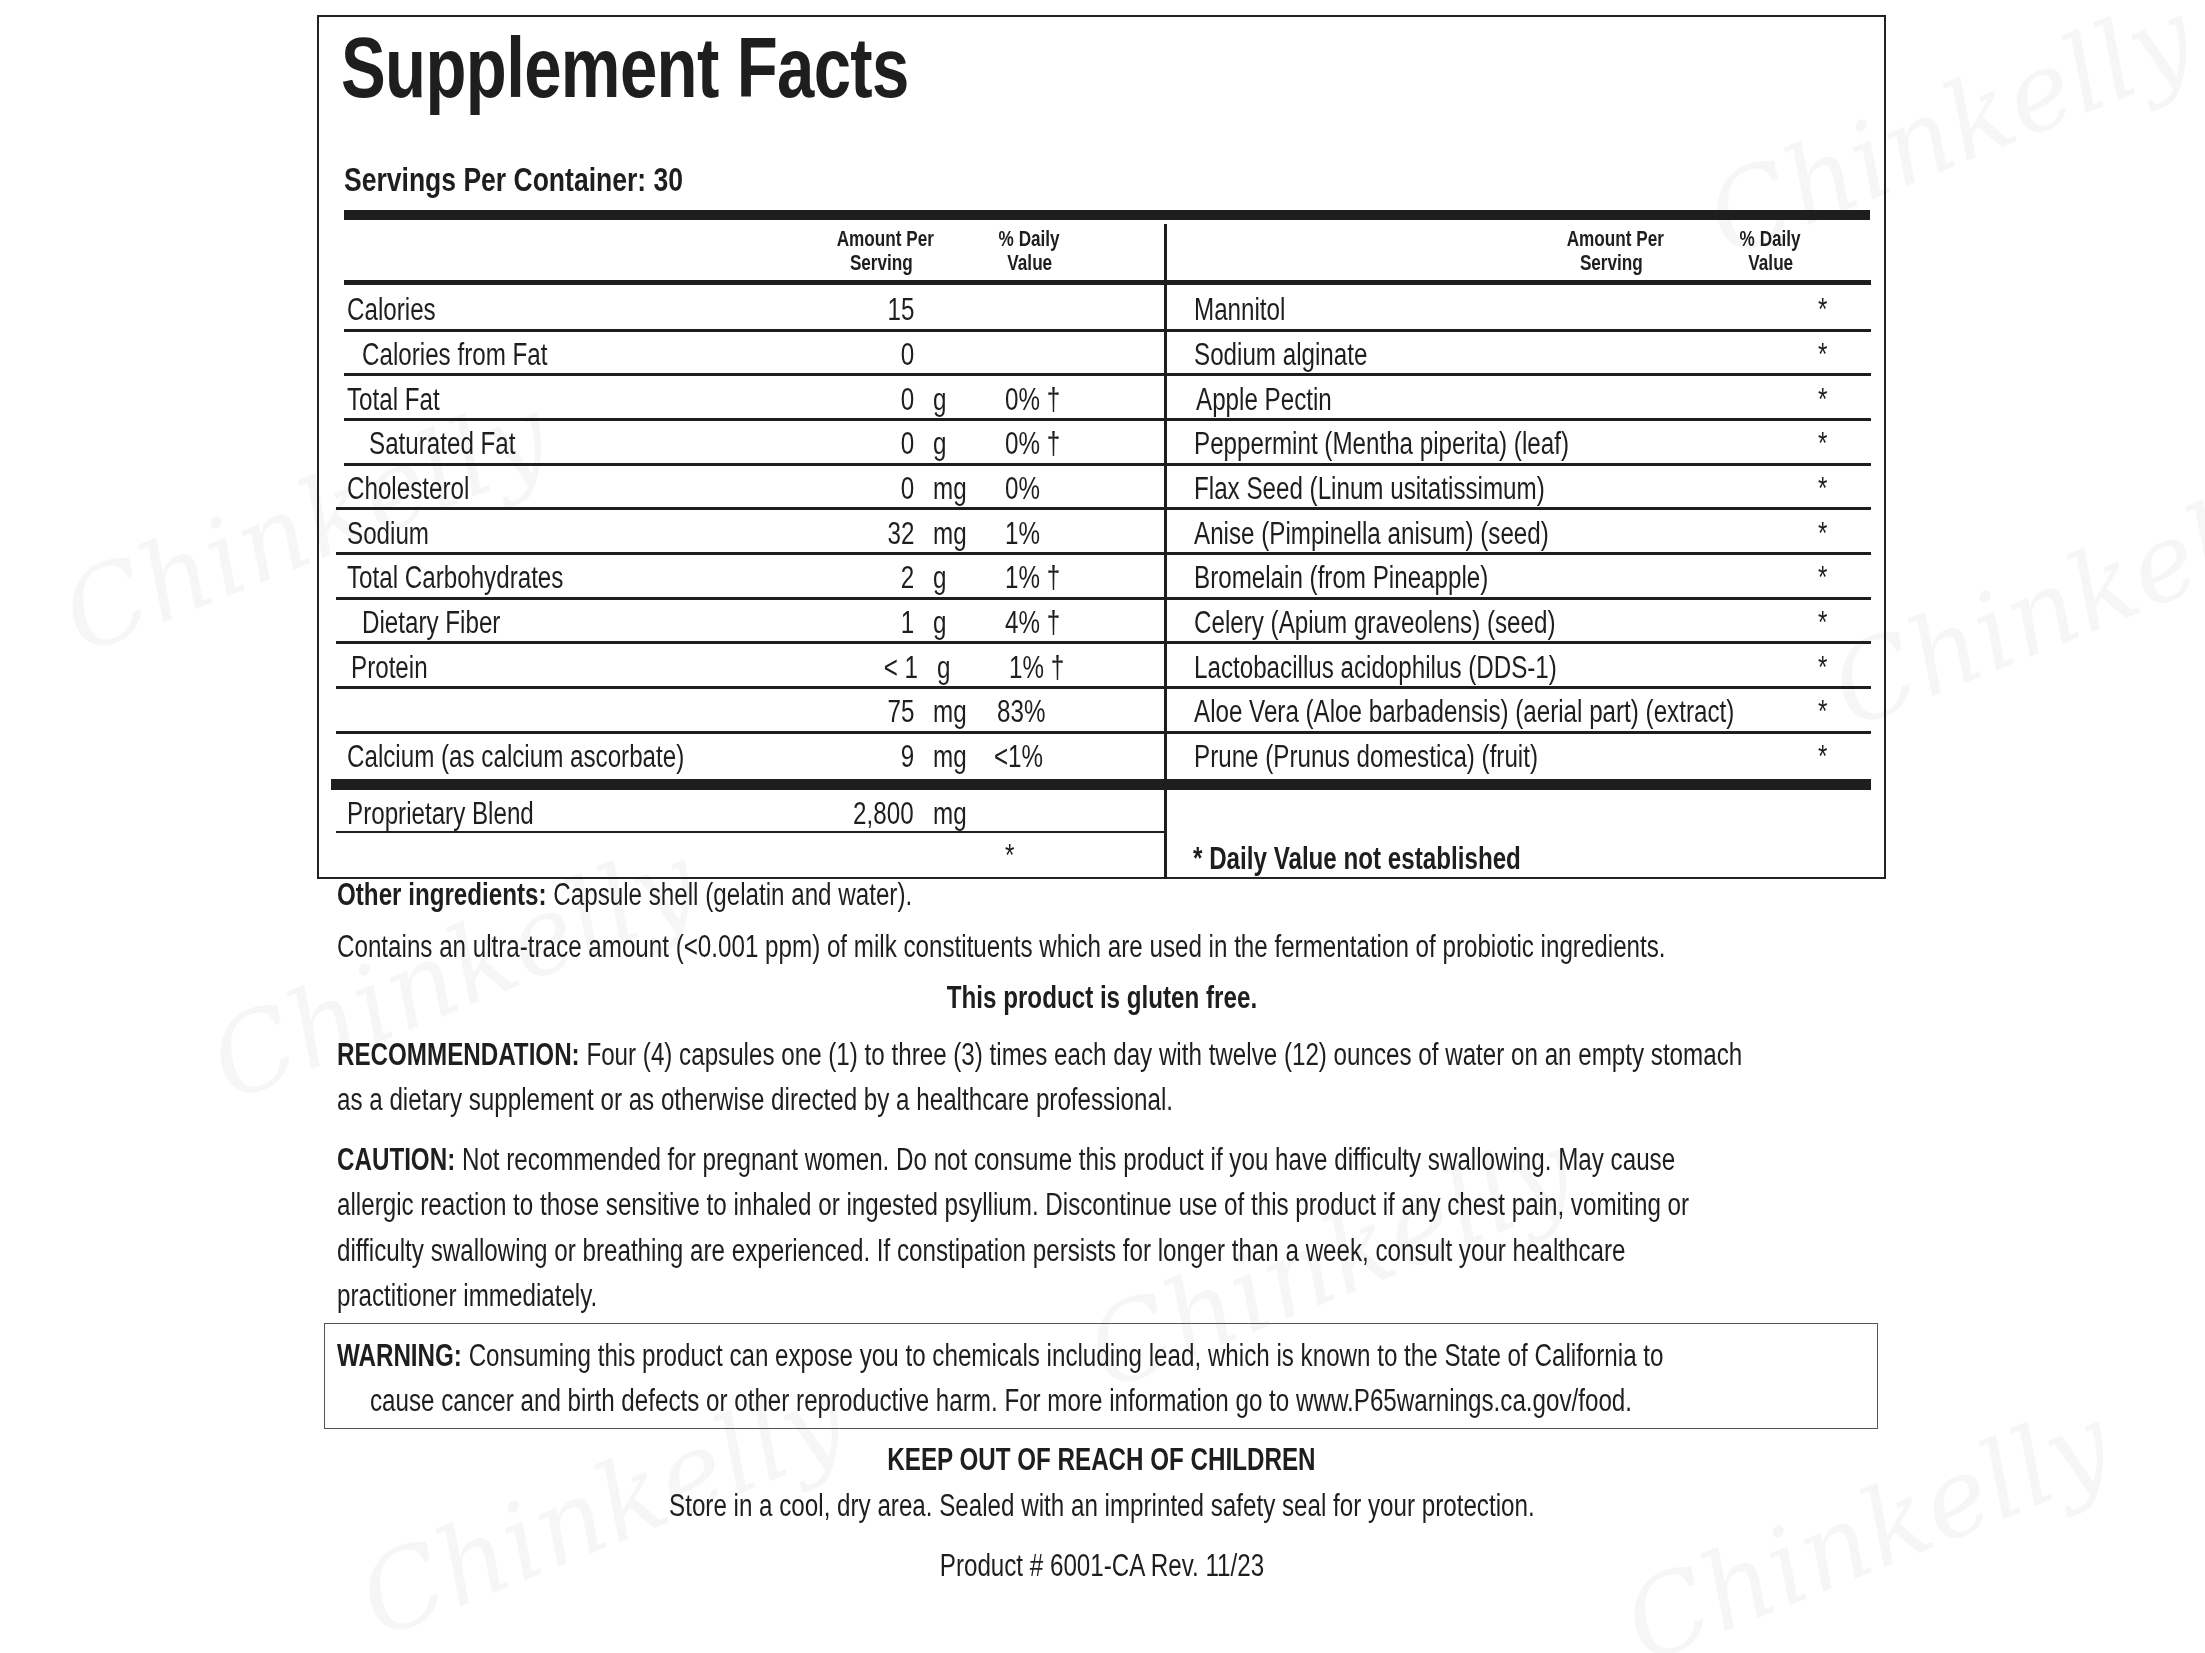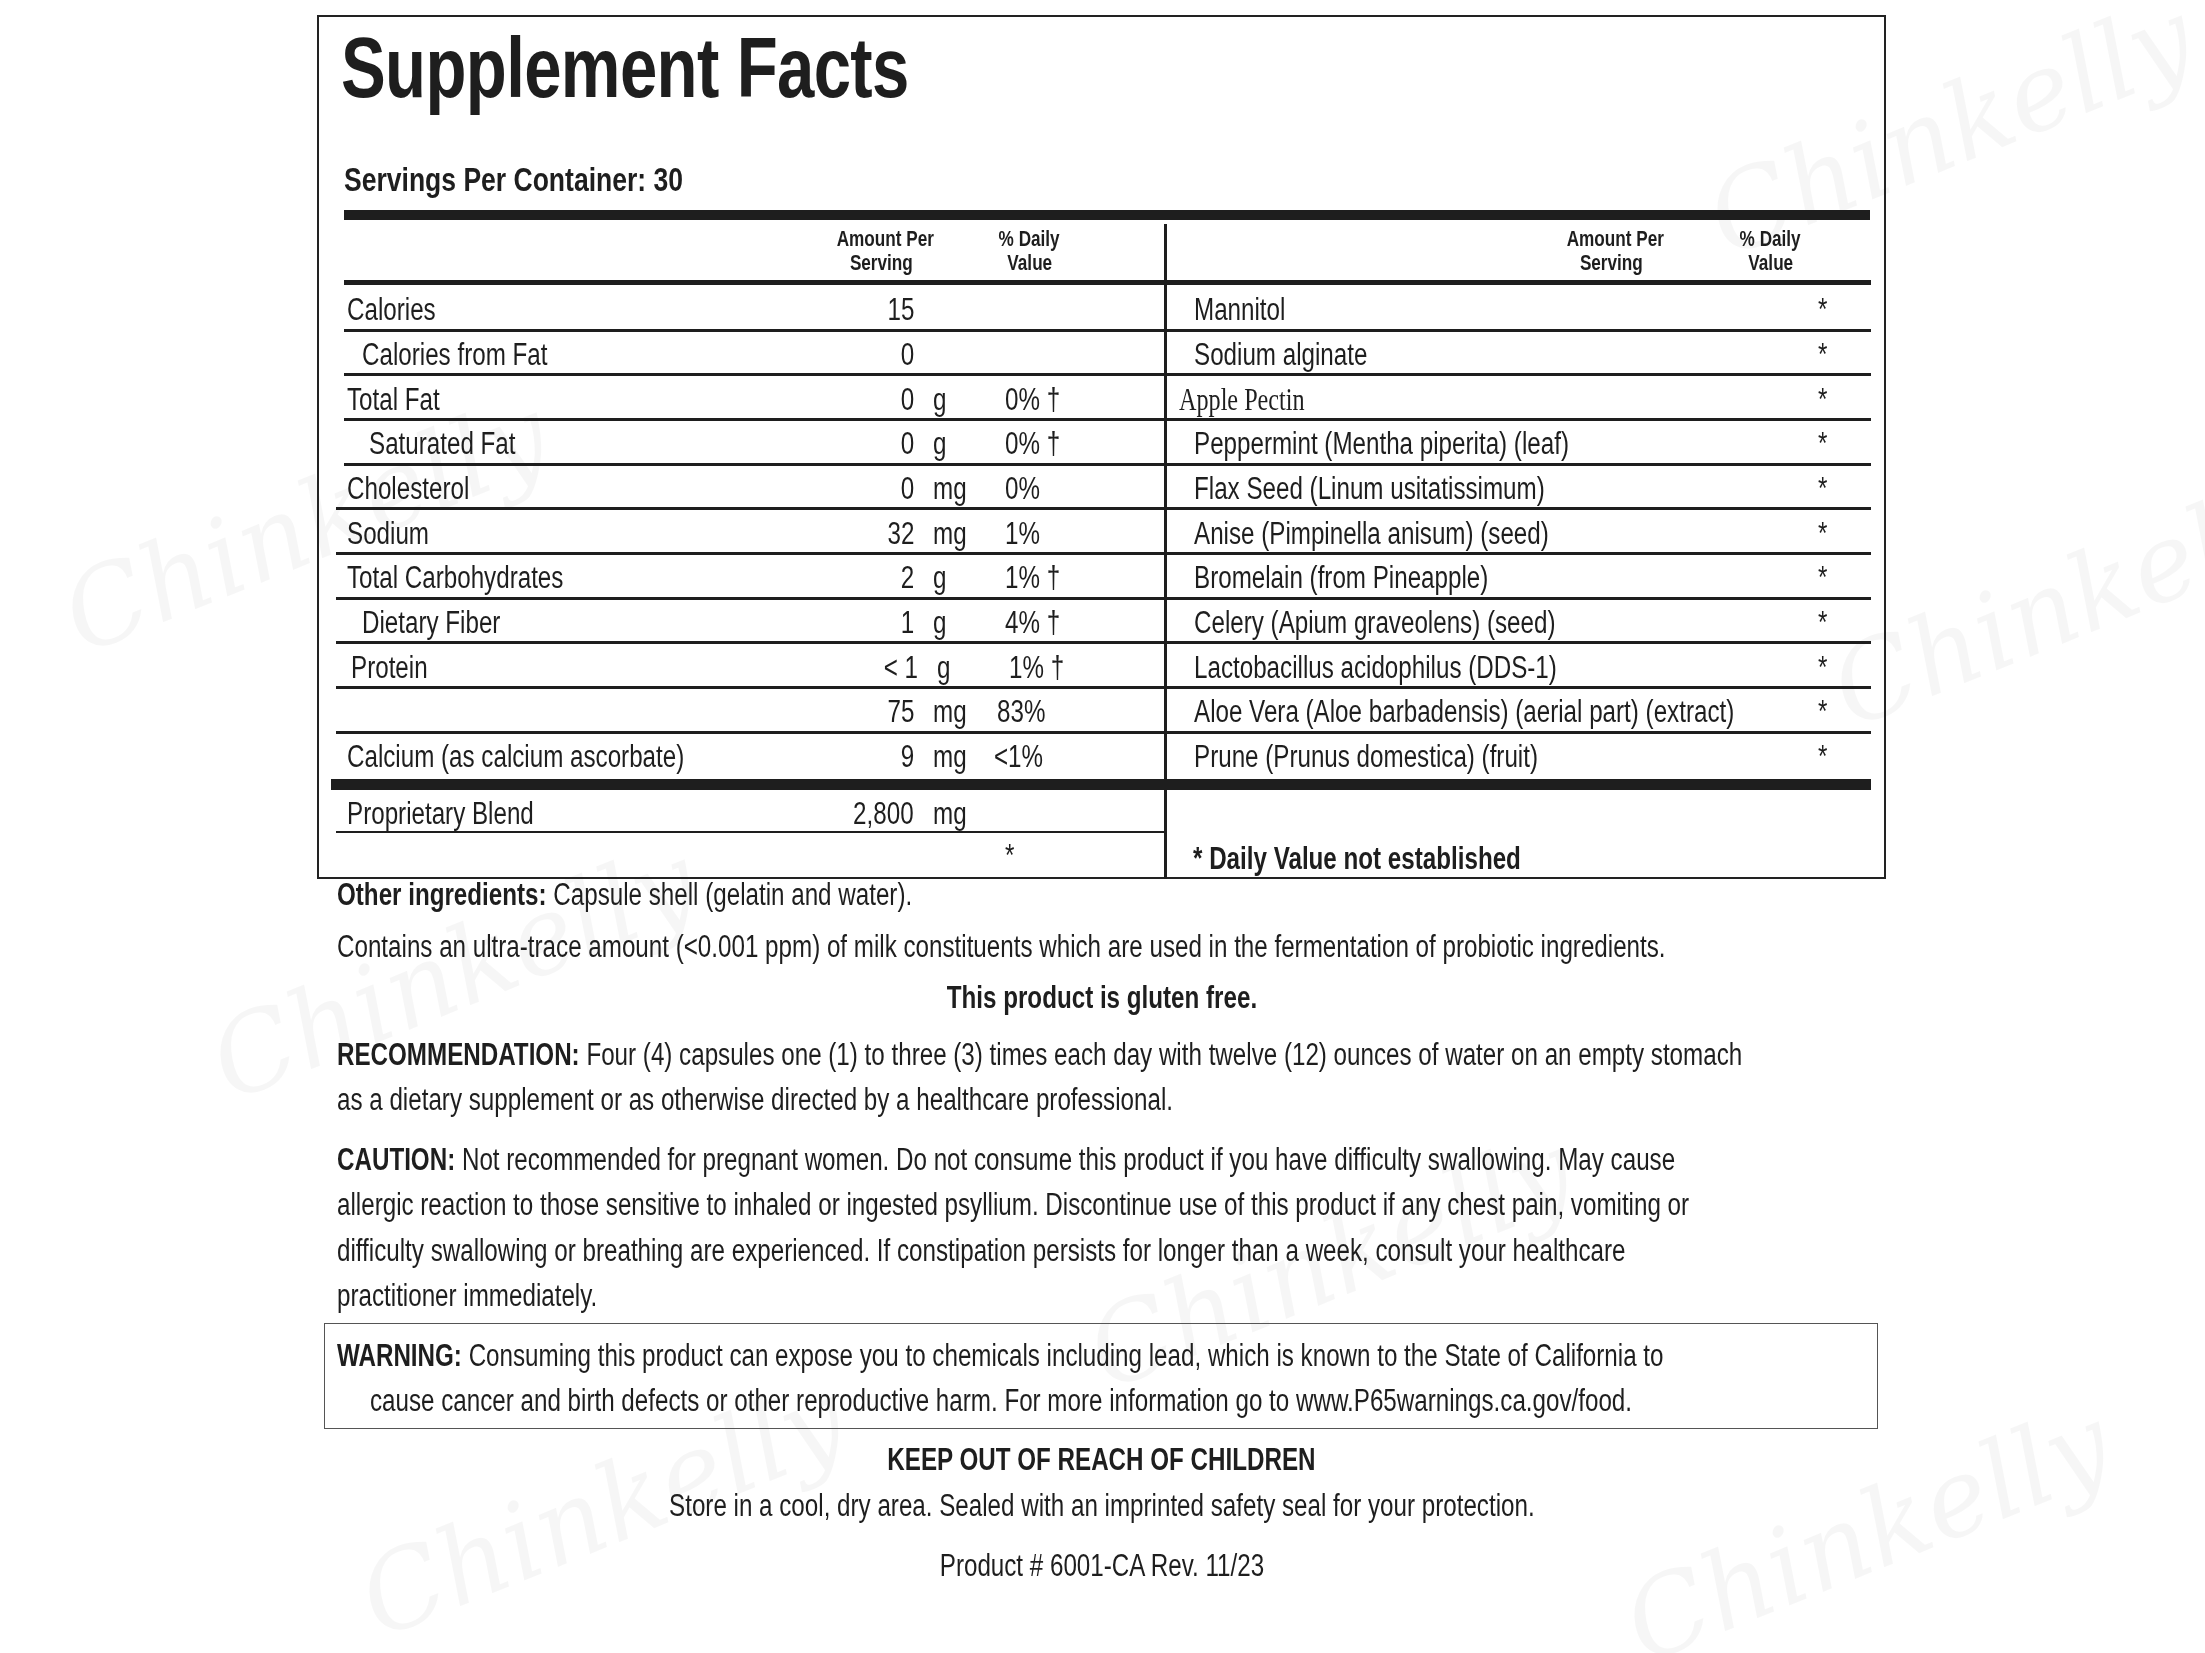--- a/index.html
+++ b/index.html
@@ -176,21 +176,21 @@
   </div>
   <div class="rule" style="left:848px; top:312px; width:704px;"></div>
 
   <div class="row" style="left:848px; top:315px; width:704px;">
     <span class="cell" style="left:26.5px;"><span class="cond">Sodium alginate</span></span>
     <span class="cell" style="left:651px;"><span class="cond">*</span></span>
   </div>
   <div class="rule" style="left:848px; top:356px; width:704px;"></div>
 
   <div class="row" style="left:848px; top:360px; width:704px;">
-    <span class="cell" style="left:12px;font-family:Liberation Serif, serif;"><span class="cond">Apple Pectin</span></span>
+    <span class="cell" style="left:29px;"><span class="cond">Apple Pectin</span></span>
     <span class="cell" style="left:651px;"><span class="cond">*</span></span>
   </div>
   <div class="rule" style="left:848px; top:401px; width:704px;"></div>
 
   <div class="row" style="left:848px; top:404px; width:704px;">
     <span class="cell" style="left:26.5px;"><span class="cond">Peppermint (Mentha piperita) (leaf)</span></span>
     <span class="cell" style="left:651px;"><span class="cond">*</span></span>
   </div>
   <div class="rule" style="left:848px; top:446px; width:704px;"></div>
 

